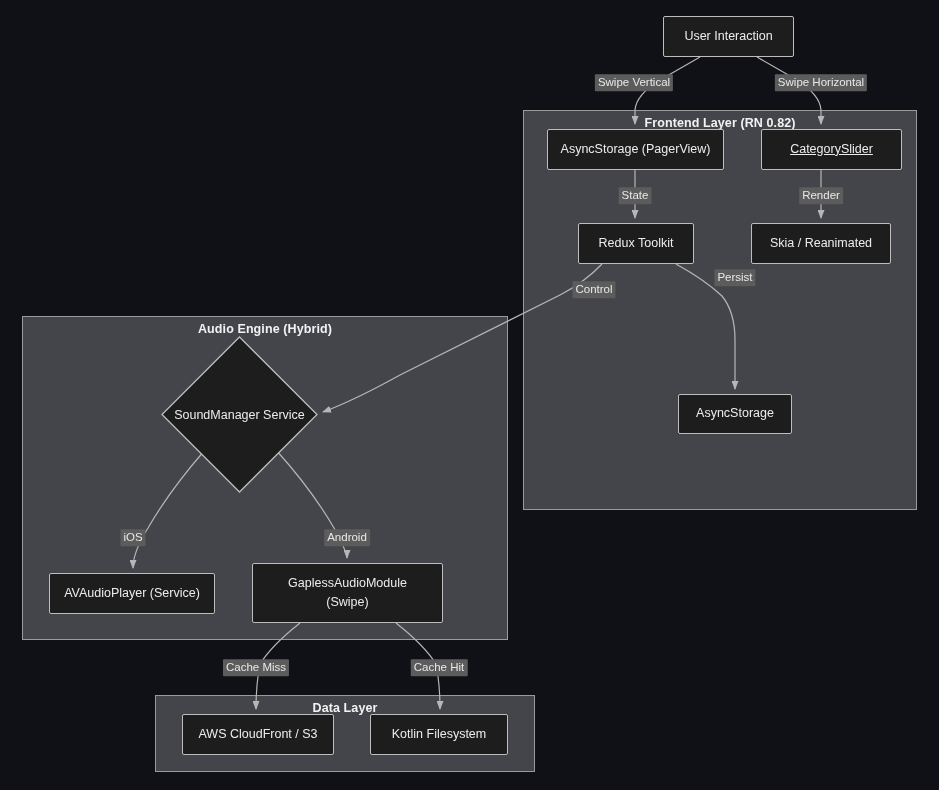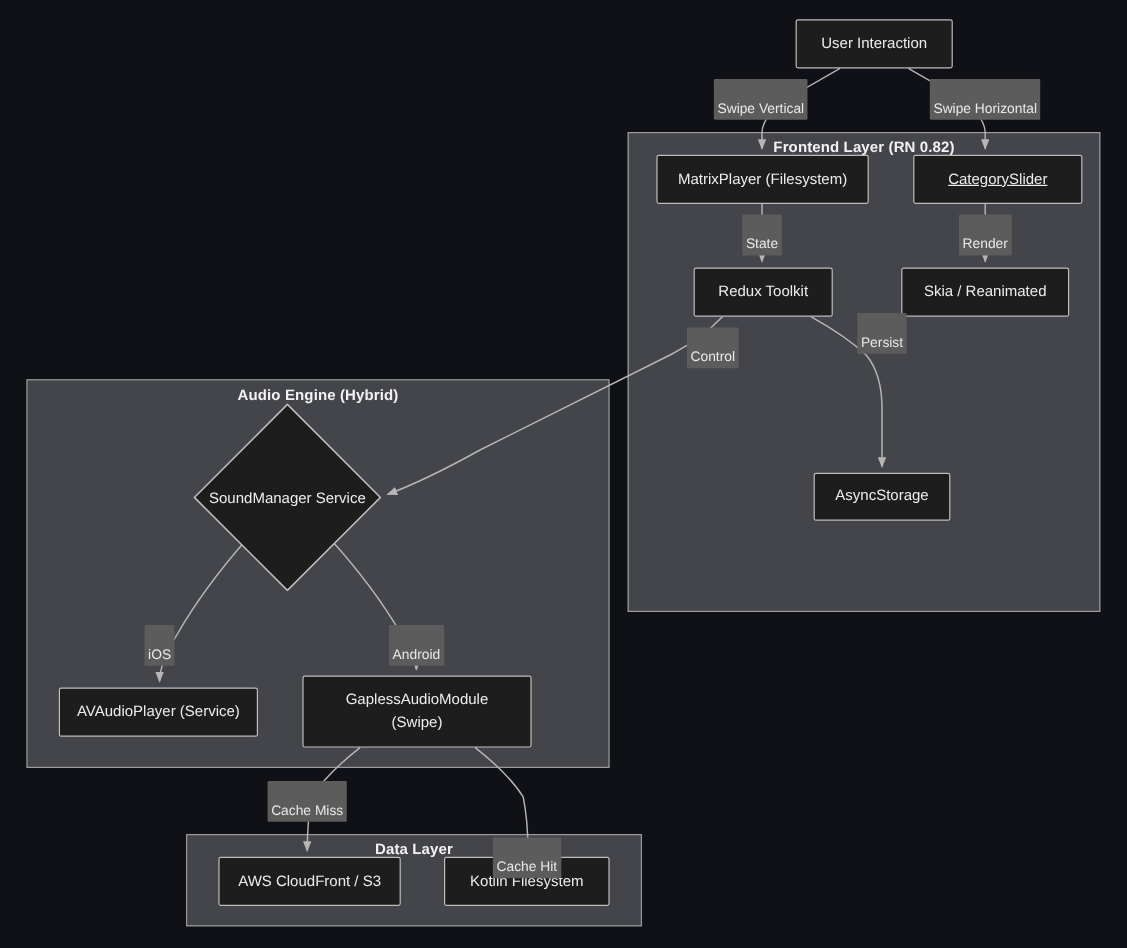--- a/index.html
+++ b/index.html
@@ -82,21 +82,21 @@
     font-size: 12.5px;
     text-align: left;
     z-index: 2;
   }
   
   .edge-label {
     position: absolute;
     background: #5c5c5c;
     color: #e8e8e8;
     font-size: 11.5px;
-    padding: 18px 3px 2px 3px;
+    padding: 1px 3px 2px 3px;
     white-space: nowrap;
     transform: translate(-50%, -50%);
     line-height: 1.25;
     border-radius: 1px;
   }
 </style>
 </head>
 <body style="background: rgb(15, 17, 22);">
 
 <div id="diagram-root">
@@ -128,21 +128,21 @@
       <path d="M 276,450 Q 312,490 334,528 Q 347,552 347,558"></path>
       <path d="M 300,623 Q 272,645 260,664 Q 256,684 256,709"></path>
       <path d="M 396,623 Q 424,645 436,664 Q 440,684 440,709"></path>
     </g>
   </svg>
 
   <div class="node" id="node-user" style="left: 663px; top: 16px; width: 131px; height: 41px;">
     <span>User Interaction</span>
   </div>
   <div class="node" id="node-matrix" style="left: 547px; top: 129px; width: 177px; height: 41px;">
-    <span>MatrixPlayer (Filesystem)</span>
+    <span>AsyncStorage (PagerView)</span>
   </div>
   <div class="node" id="node-category" style="left: 761px; top: 129px; width: 141px; height: 41px; text-decoration: underline;">
     <span>CategorySlider</span>
   </div>
   <div class="node" id="node-redux" style="left: 578px; top: 223px; width: 116px; height: 41px;">
     <span>Redux Toolkit</span>
   </div>
   <div class="node" id="node-skia" style="left: 751px; top: 223px; width: 140px; height: 41px;">
     <span>Skia / Reanimated</span>
   </div>
@@ -173,15 +173,15 @@
 
   <div class="edge-label" id="elabel-0" style="left: 634px; top: 83px;">Swipe Vertical</div>
   <div class="edge-label" id="elabel-1" style="left: 821px; top: 83px;">Swipe Horizontal</div>
   <div class="edge-label" id="elabel-2" style="left: 635px; top: 196px;">State</div>
   <div class="edge-label" id="elabel-3" style="left: 821px; top: 196px;">Render</div>
   <div class="edge-label" id="elabel-4" style="left: 594px; top: 290px;">Control</div>
   <div class="edge-label" id="elabel-5" style="left: 735px; top: 278px;">Persist</div>
   <div class="edge-label" id="elabel-6" style="left: 133px; top: 538px;">iOS</div>
   <div class="edge-label" id="elabel-7" style="left: 347px; top: 538px;">Android</div>
   <div class="edge-label" id="elabel-8" style="left: 256px; top: 668px;">Cache Miss</div>
-  <div class="edge-label" id="elabel-9" style="left: 439px; top: 668px; margin-top: 47px;">Cache Hit</div>
+  <div class="edge-label" id="elabel-9" style="left: 439px; top: 668px;">Cache Hit</div>
 
 </div>
 
 </body></html>

